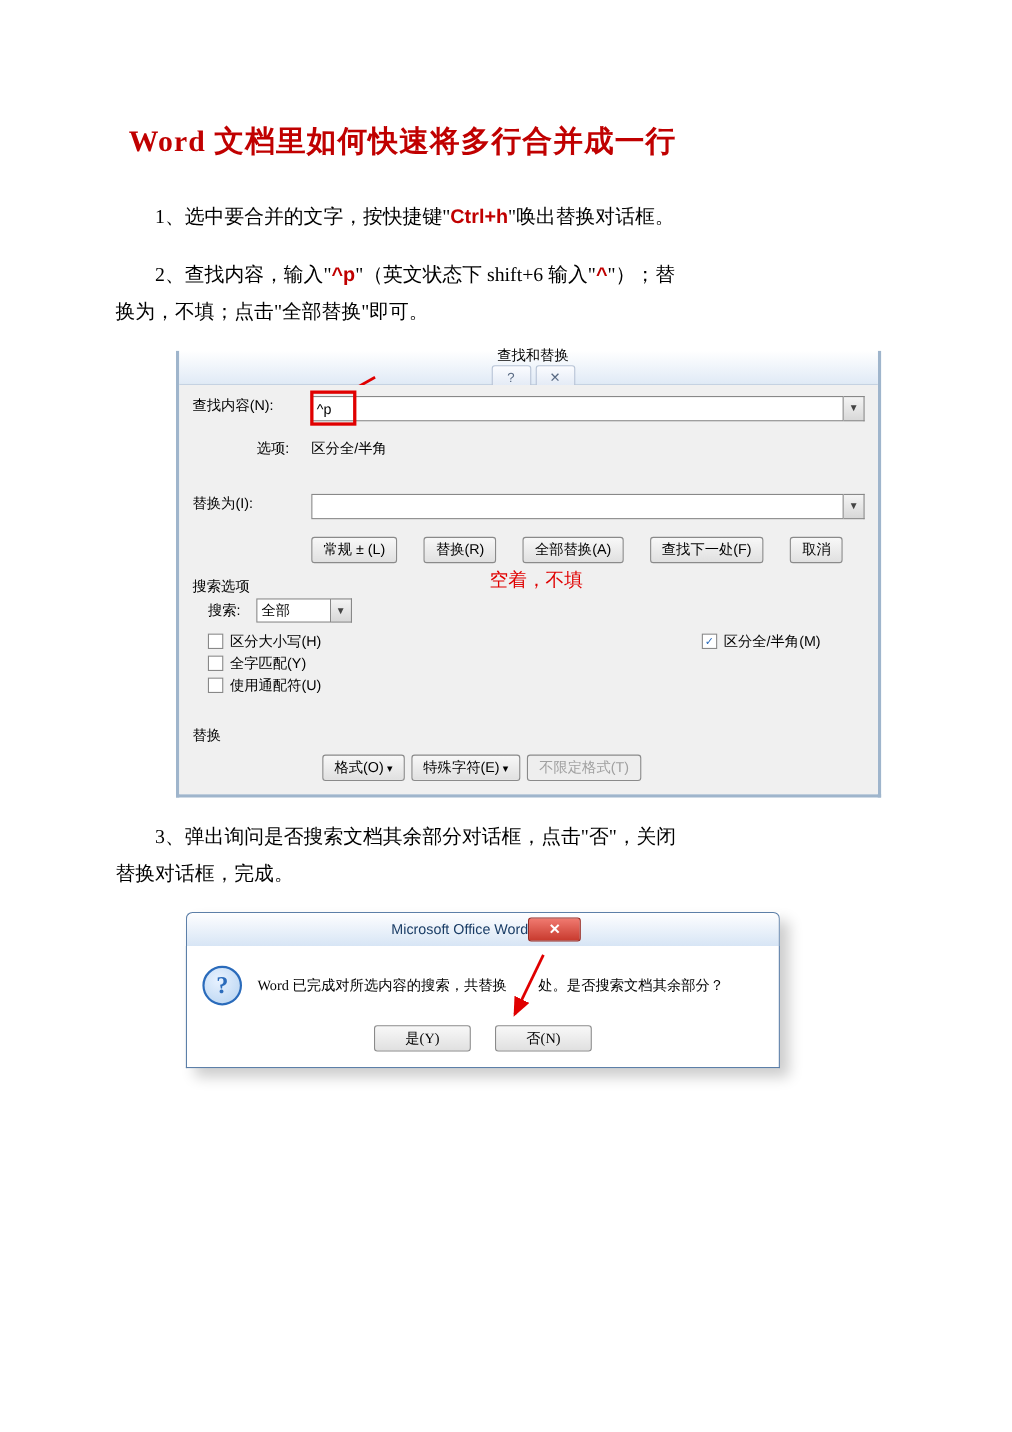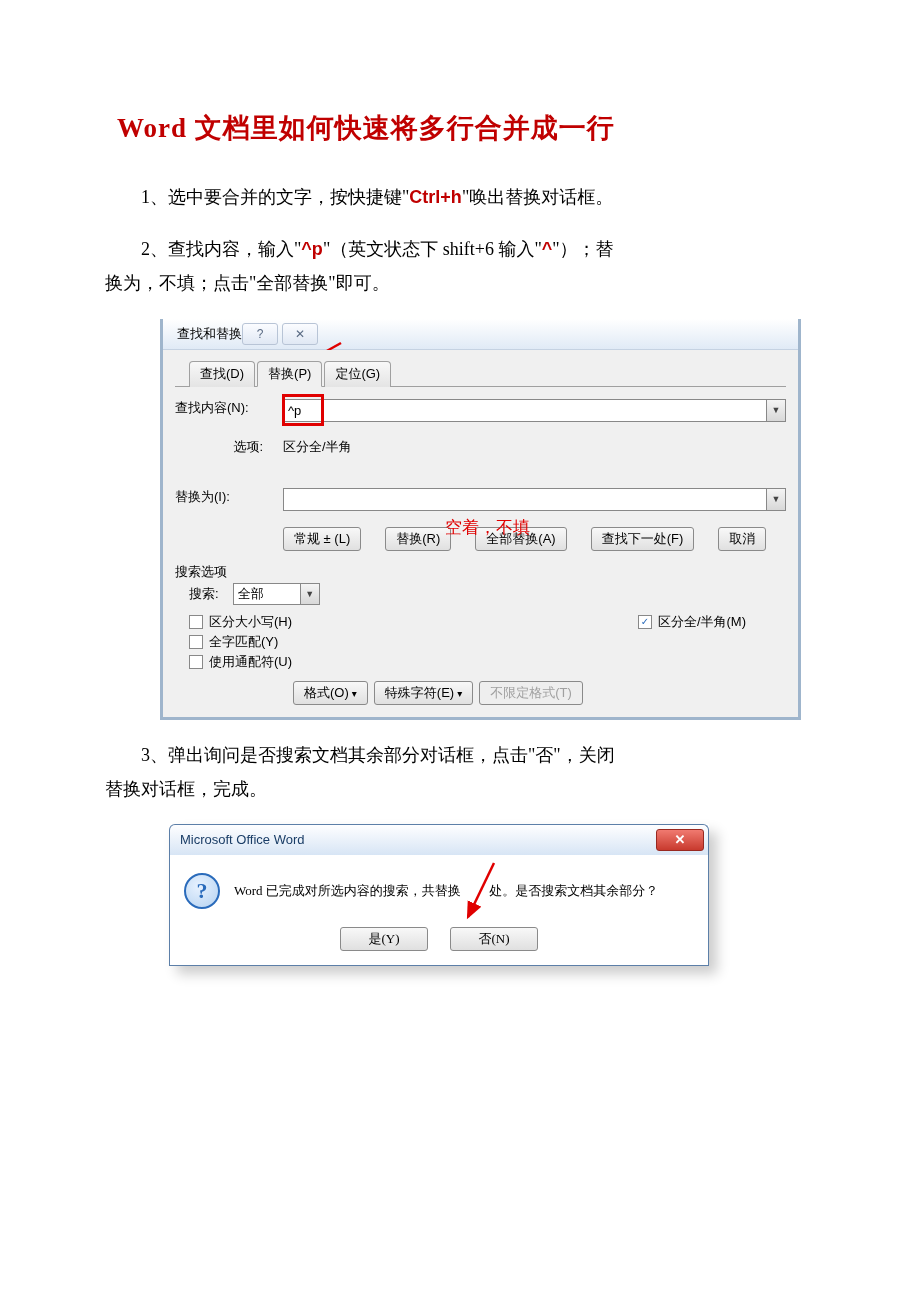--- a/index.html
+++ b/index.html
@@ -48,22 +48,23 @@
     font-family: "SimSun", "宋体", sans-serif;
     font-size: 13px;
     position: relative;
   }
   .dlg1-title {
     background: linear-gradient(to bottom, #ffffff, #e0eaf6);
     border-bottom: 1px solid #c5d2e2;
     height: 30px;
     display: flex;
     align-items: center;
-    justify-content: flex-start;
+    justify-content: center;
     padding: 0 6px 0 14px;
+    flex-direction: column;
   }
   .win-btns { display: flex; gap: 4px; }
   .win-btn {
     width: 34px; height: 20px;
     border-radius: 3px;
     border: 1px solid #b8c4d6;
     background: linear-gradient(to bottom,#fbfcff,#e0e8f4);
     display: flex; align-items: center; justify-content: center;
     font-size: 12px; color: #5a6b84;
   }
@@ -237,21 +238,21 @@
     width: 540px;
     margin-left: 64px;
     box-shadow: 8px 8px 12px rgba(0,0,0,.2);
   }
   .dlg2-title {
     height: 30px;
     background: linear-gradient(to bottom,#fefeff,#d7e5f5);
     border: 1px solid #5c7fa8;
     border-bottom: none;
     border-radius: 6px 6px 0 0;
-    display: flex; align-items: center; justify-content: space-between;
+    display: flex; align-items: center; justify-content: center;
     padding: 0 4px 0 10px;
     font-family: "Segoe UI","Microsoft YaHei",sans-serif;
     font-size: 13px; color: #1a3d66;
   }
   .close-btn {
     width: 46px; height: 20px;
     border-radius: 3px;
     background: linear-gradient(to bottom,#f07a70,#c83a2e);
     border: 1px solid #982820;
     display: flex; align-items: center; justify-content: center;
@@ -332,25 +333,20 @@
     <div class="dlg1-title">
       <span>查找和替换</span>
       <div class="win-btns">
         <div class="win-btn">?</div>
         <div class="win-btn">✕</div>
       </div>
     </div>
 
     <div class="dlg1-body">
 
-      <div class="tabs">
-        <div class="tab">查找(D)</div>
-        <div class="tab sel">替换(P)</div>
-        <div class="tab">定位(G)</div>
-      </div>
 
       <div class="fld-row">
         <div class="fld-label">查找内容(N):</div>
         <div class="fld-input">
           <span>^p</span>
           <div class="red-box"></div>
         </div>
         <div class="fld-drop">▼</div>
       </div>
       <div class="fld-row">
@@ -403,20 +399,21 @@
           </div>
           <div>
             <div class="optline">
               <span class="chk">✓</span>
               <span>区分全/半角(M)</span>
             </div>
           </div>
         </div>
       </div>
 
+      <div class="section-label">替换</div>
       <div class="fmt-row">
         <div class="w-btn drop">格式(O)</div>
         <div class="w-btn drop">特殊字符(E)</div>
         <div class="w-btn disabled">不限定格式(T)</div>
       </div>
 
     </div>
   </div>
 
   <p class="para">3、弹出询问是否搜索文档其余部分对话框，点击"否"，关闭替换对话框，完成。</p>

